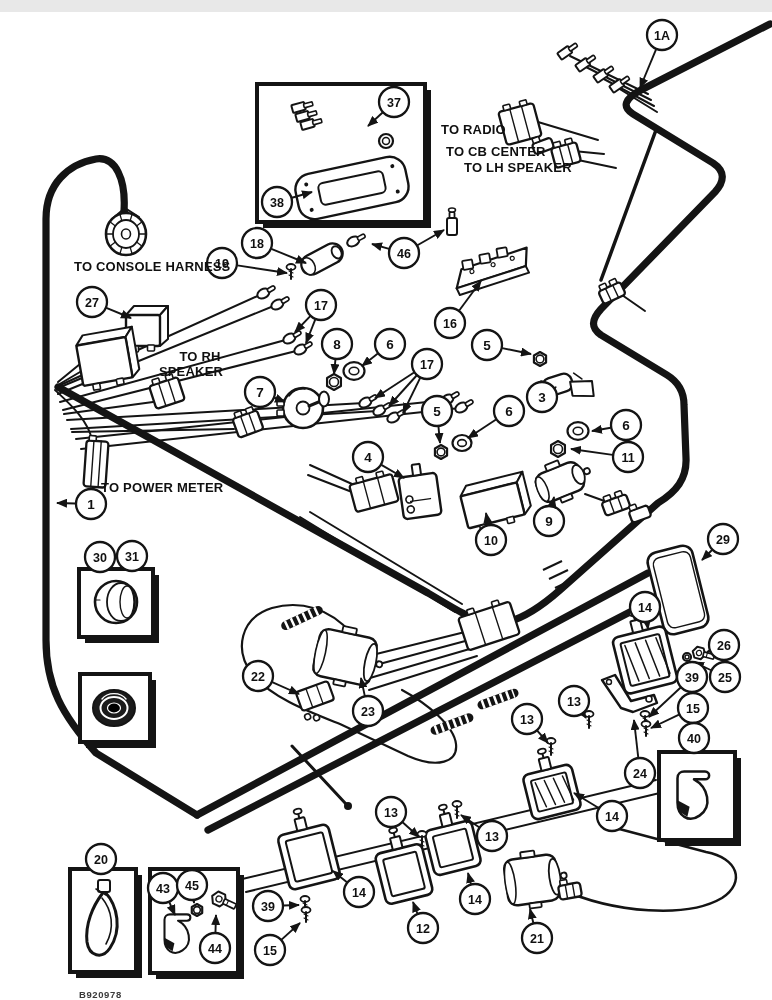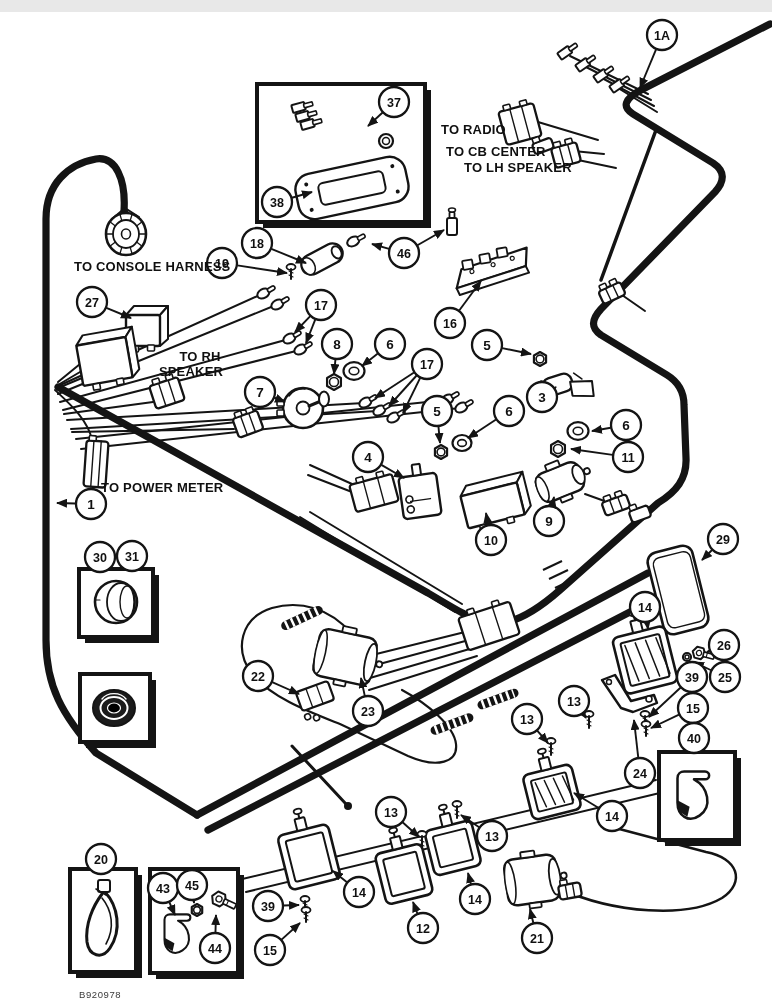--- a/index.html
+++ b/index.html
@@ -1,18 +1,18 @@
 <!DOCTYPE html>
 <html><head>
 <meta charset="utf-8">
 <style>
   html,body{margin:0;padding:0;background:#e8e8e8;font-family:"Liberation Sans",sans-serif;}
   .canvas{position:relative;width:772px;height:1000px;background:#ffffff;overflow:hidden;margin:12px auto;}
   .canvas svg{position:absolute;left:0;top:0;}
-  .refnum{position:absolute;left:79px;top:977px;font-size:9.5px;font-weight:400;color:#3a3a3a;letter-spacing:.6px;}
+  .refnum{position:absolute;left:79px;top:977px;font-size:9.5px;font-weight:700;color:#3a3a3a;letter-spacing:.6px;}
   svg text.lbl{font-family:"Liberation Sans",sans-serif;font-weight:700;fill:#101010;letter-spacing:.2px;}
   svg text.cn{font-family:"Liberation Sans",sans-serif;font-weight:700;fill:#101010;}
 </style>
 </head>
 <body>
 
 <div class="canvas">
   <svg id="dsvg" width="772" height="1000" viewBox="0 0 772 1000">
       <defs>
         <marker id="ah" markerUnits="userSpaceOnUse" markerWidth="11" markerHeight="9" refX="10" refY="4.5" orient="auto">

